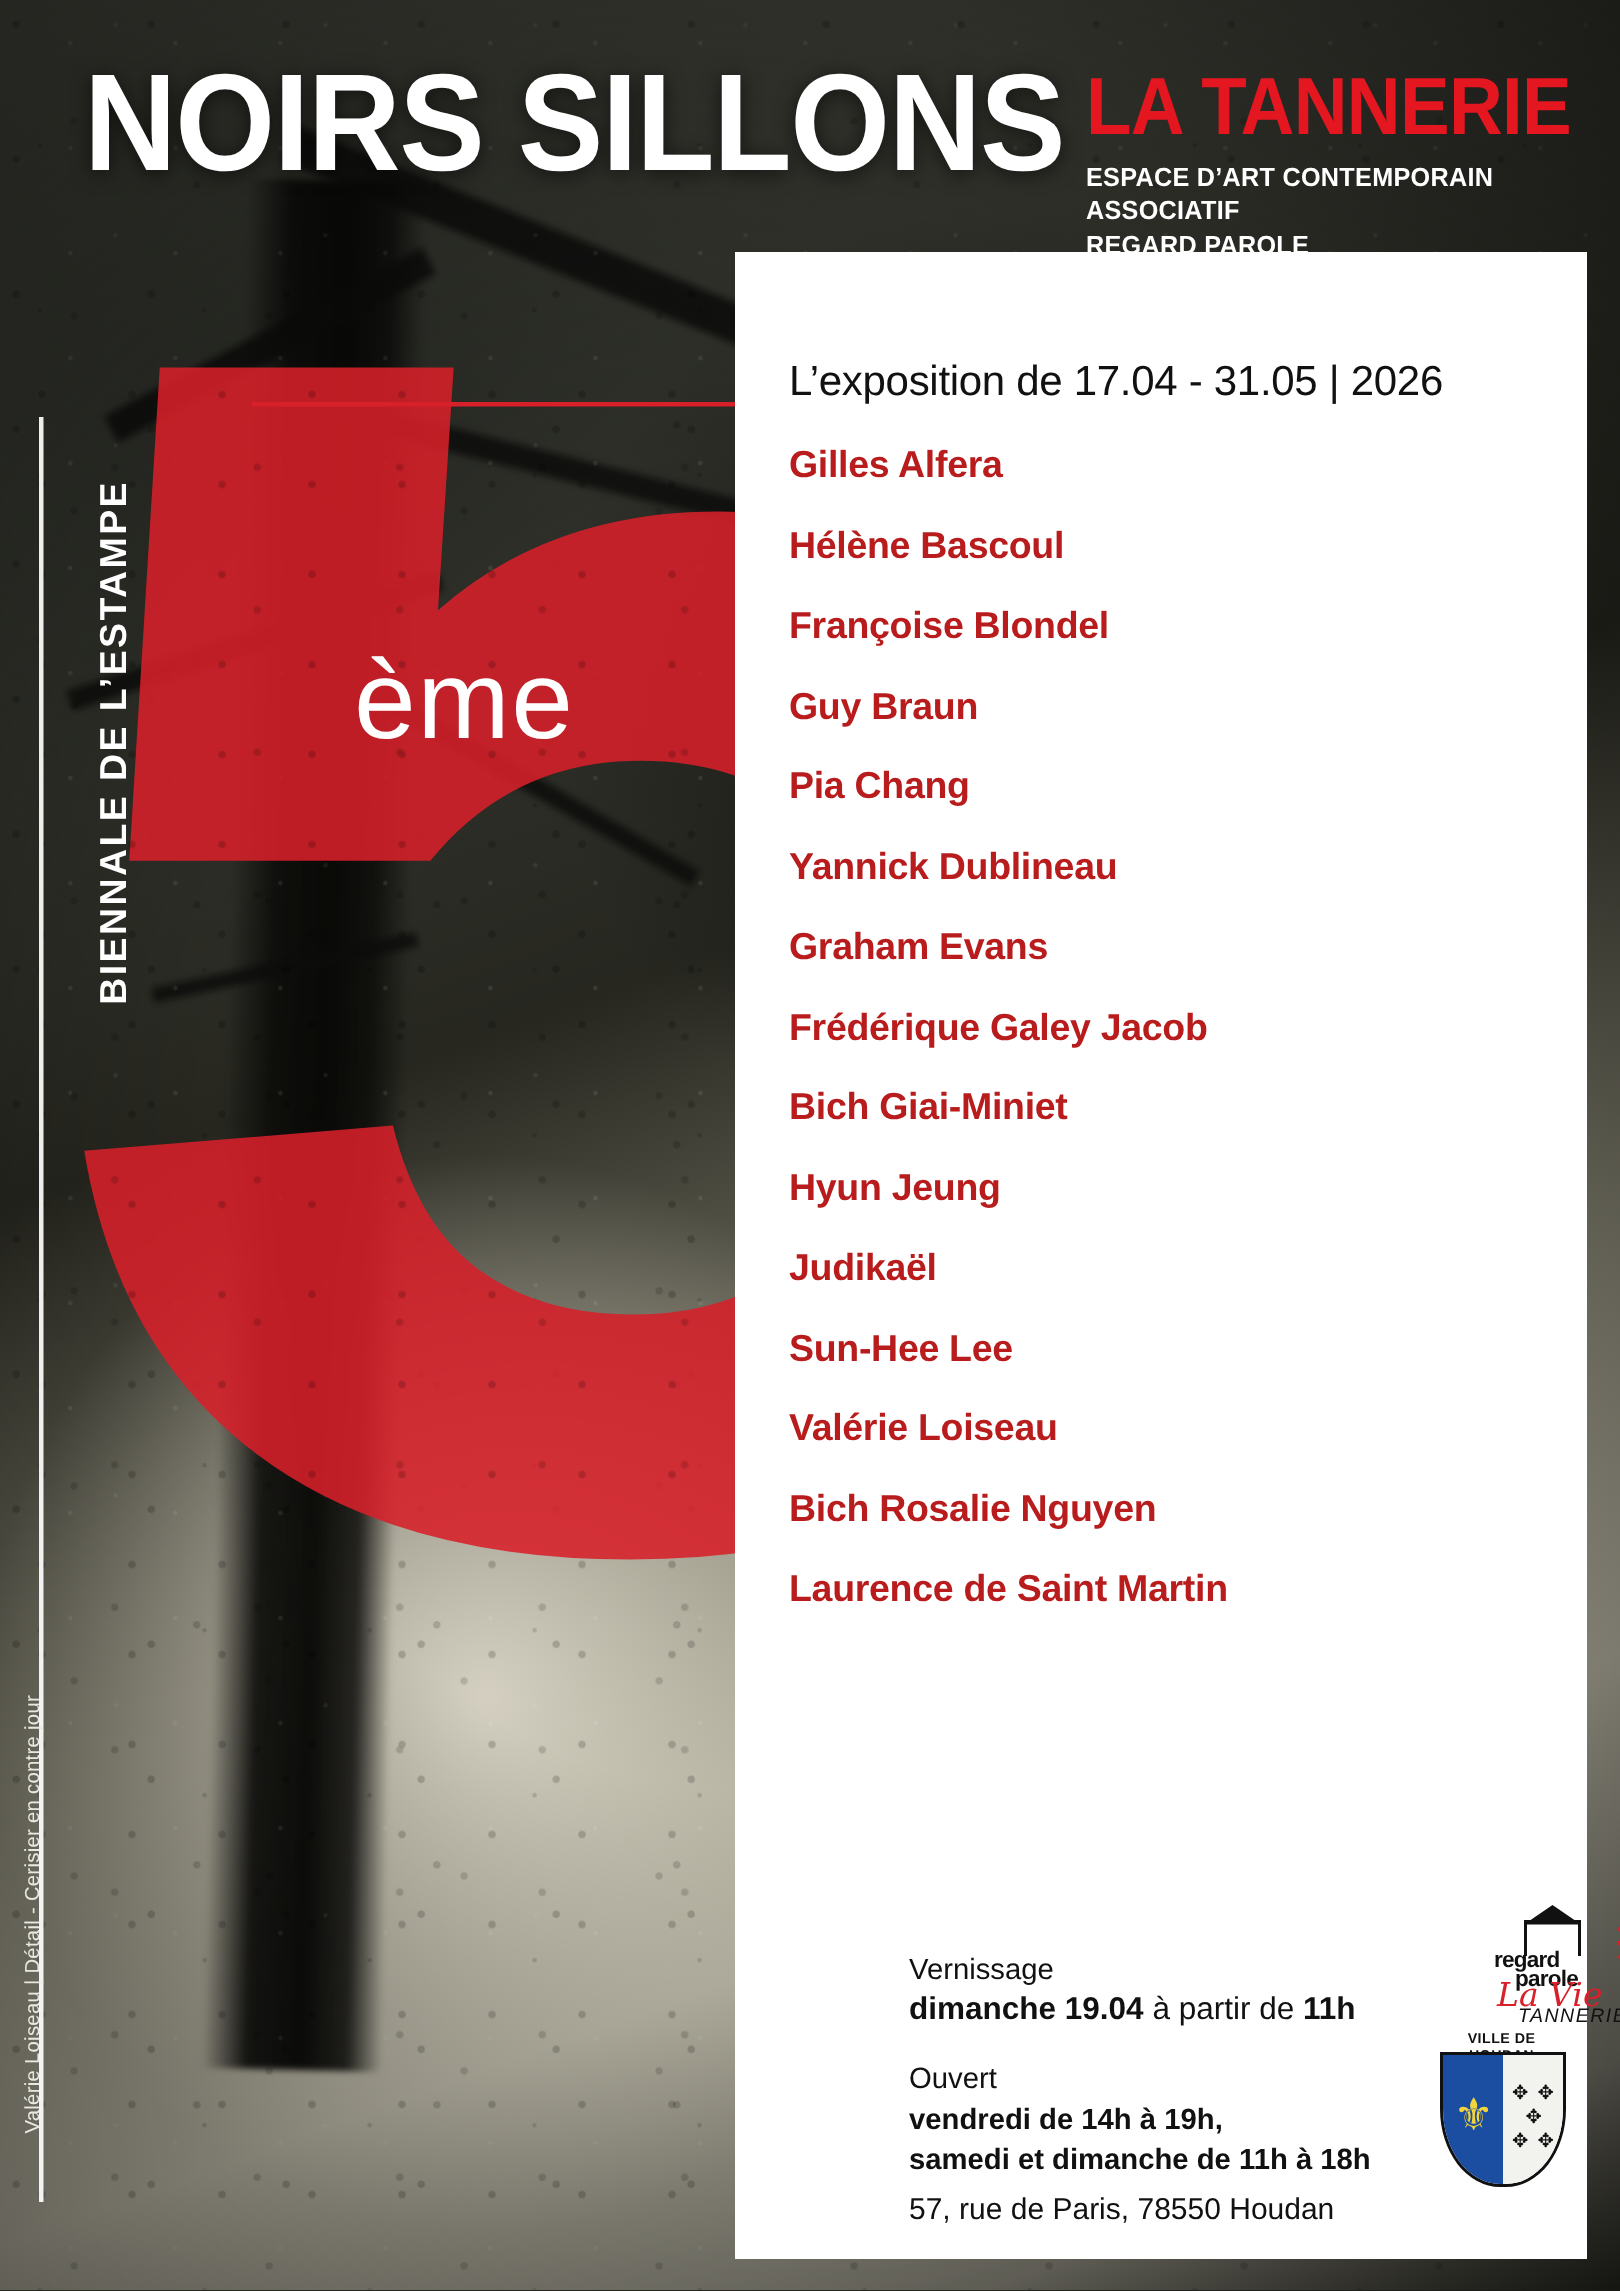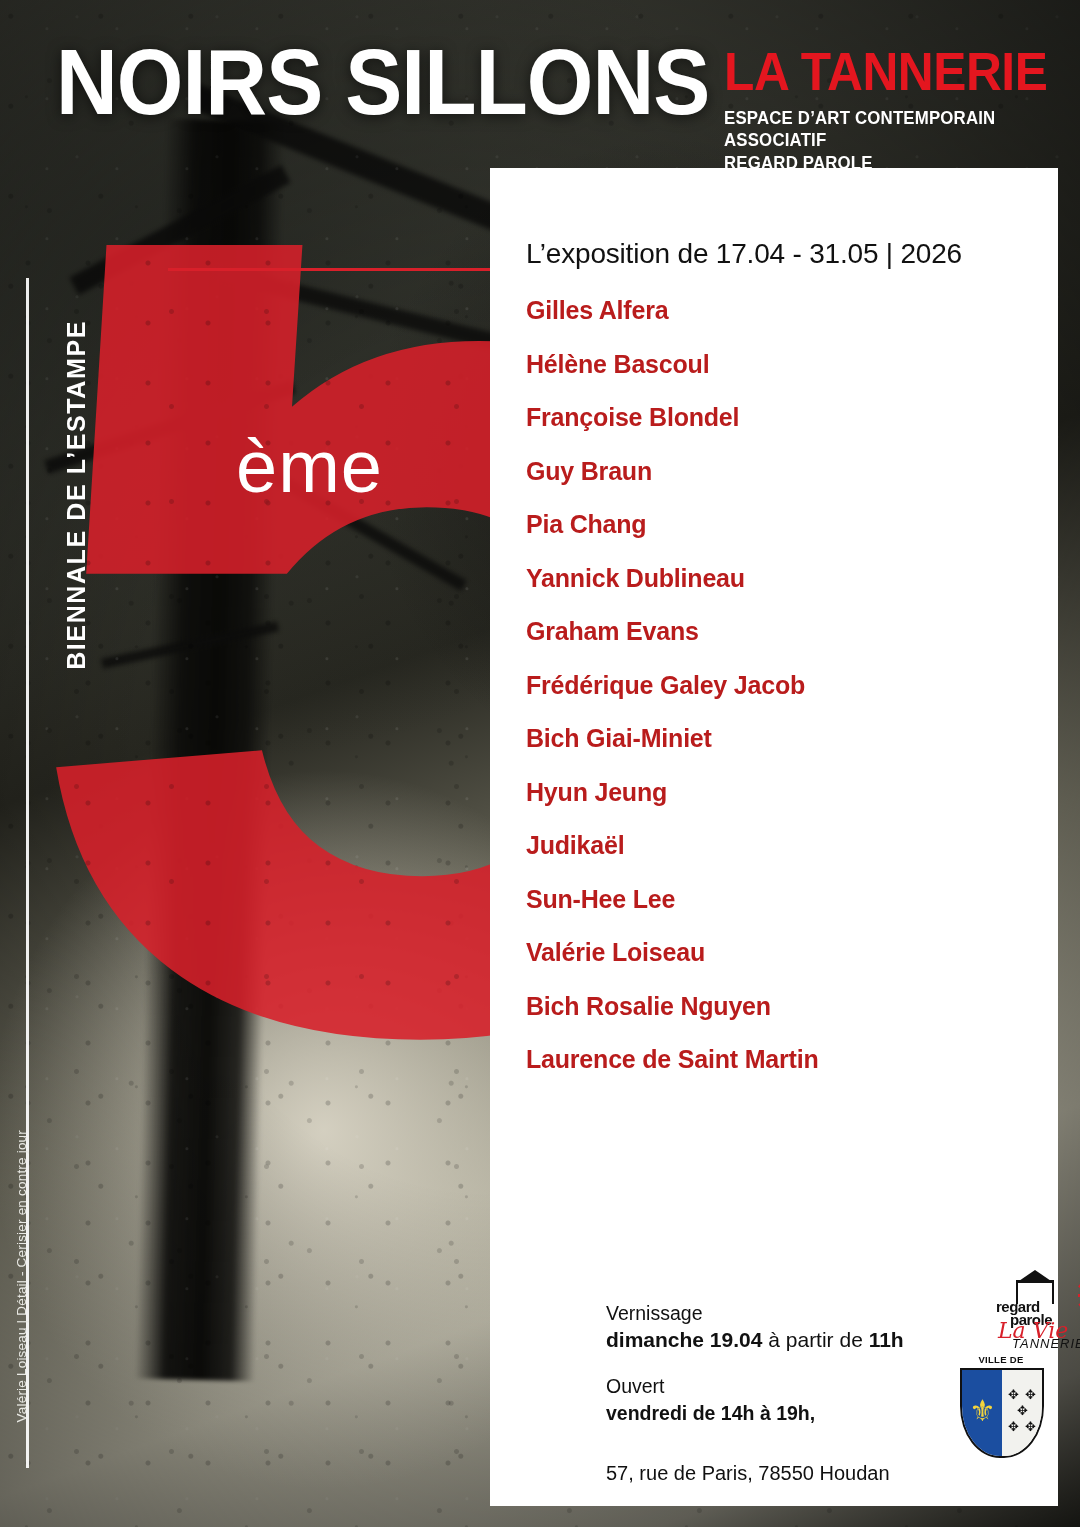--- a/index.html
+++ b/index.html
@@ -467,20 +467,21 @@
   </div>
 
   <div class="practical">
     <div class="pr-block">
       <div class="pr-light">Vernissage</div>
       <div class="pr-mix"><b>dimanche 19.04</b><span> à partir de </span><b>11h</b></div>
     </div>
     <div class="pr-block">
       <div class="pr-light">Ouvert</div>
       <div class="pr-bold">vendredi de 14h à 19h,</div>
+      <div class="pr-bold">samedi et dimanche de 11h à 18h</div>
     </div>
   </div>
 
   <div class="address">57, rue de Paris, 78550 Houdan</div>
 
   <div class="logo-regard">
     <div class="rp-roof"></div>
     <div class="rp-house"></div>
     <div class="rp-t1">regard</div>
     <div class="rp-t2">parole</div>

